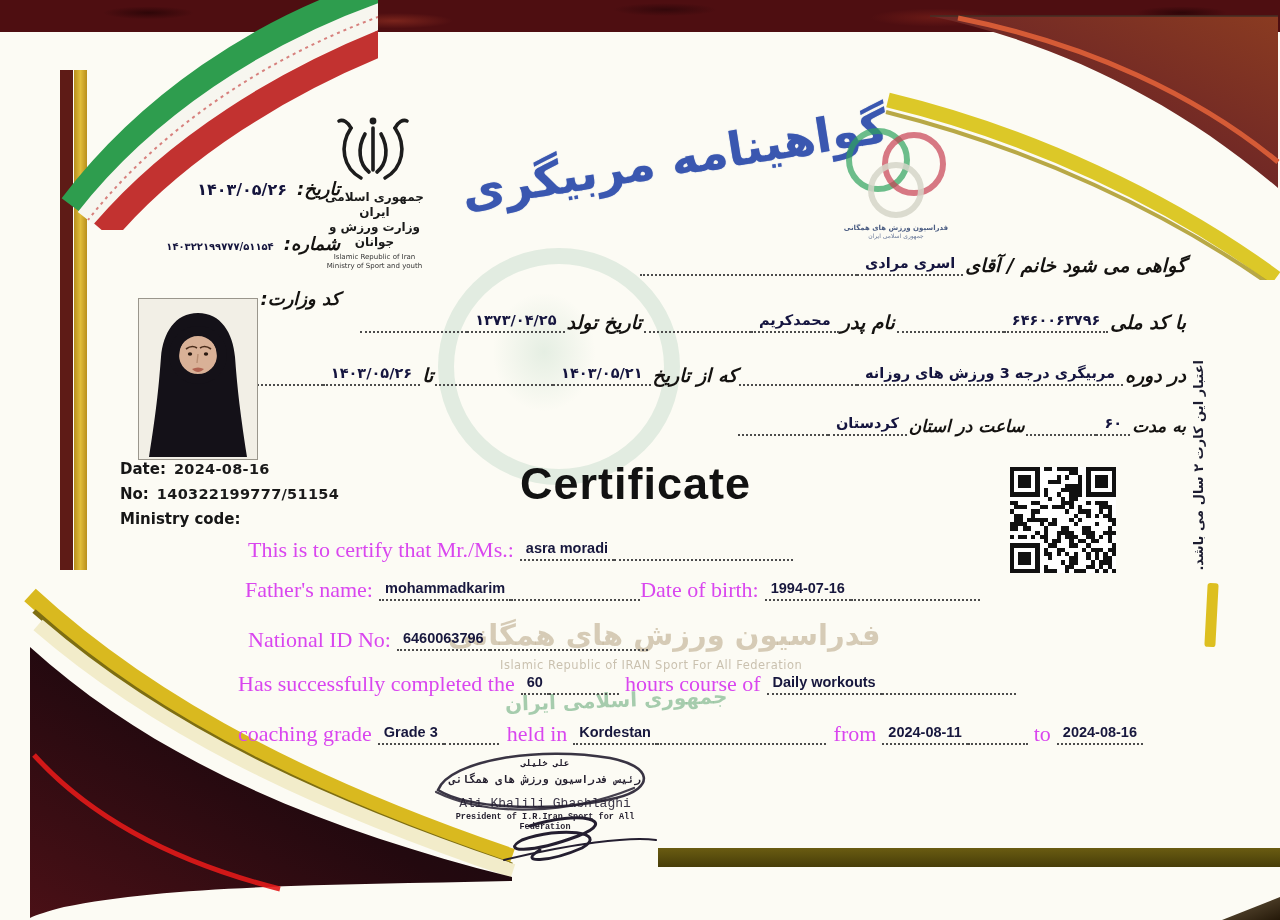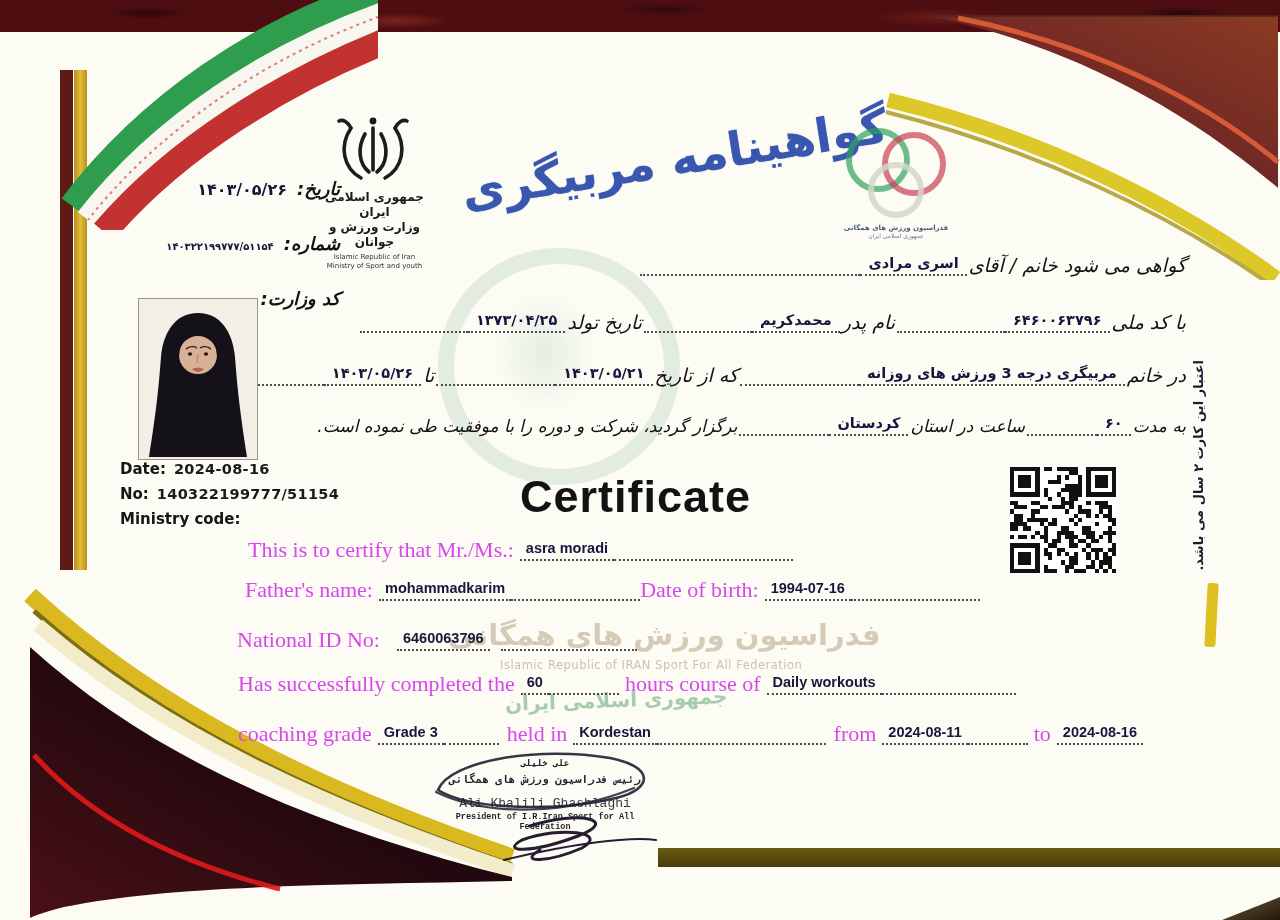--- a/index.html
+++ b/index.html
@@ -51,35 +51,35 @@
   .emblem-text .en{font-size:7px;color:#333;line-height:1.3;}
   .title-fa{position:absolute;left:462px;top:165px;z-index:5;font-size:47px;font-weight:bold;
     color:#3a57b0;transform:rotate(-9deg);transform-origin:left center;white-space:nowrap;
     direction:rtl;text-shadow:0 0 1px rgba(58,87,176,.5);}
   .rings-caption{position:absolute;left:832px;top:224px;width:128px;text-align:center;z-index:5;}
   .rings-caption .l1{font-size:7px;font-weight:bold;color:#4a5c82;direction:rtl;}
   .rings-caption .l2{font-size:6px;color:#6a7a9a;direction:rtl;}
 
   
   .fa-line{position:absolute;display:flex;direction:rtl;align-items:flex-end;z-index:5;}
-  .fa-label{font-weight:normal;font-style:italic;font-size:19px;color:#141210;white-space:nowrap;padding:0 2px;}
+  .fa-label{font-weight:bold;font-style:italic;font-size:19px;color:#141210;white-space:nowrap;padding:0 2px;}
   .fa-label.small{font-size:17px;}
   .fa-val{font-weight:bold;font-size:14.5px;color:#15153f;border-bottom:2px dotted #4c4c4c;
     padding:0 8px 3px;white-space:nowrap;}
   .dots{flex:1 1 auto;border-bottom:2px dotted #4c4c4c;height:6px;min-width:10px;}
   .side-note{position:absolute;left:1191px;top:565px;width:205px;z-index:5;
     transform:rotate(-90deg);transform-origin:0 0;font-size:13px;font-weight:bold;
     color:#1c1c30;direction:rtl;white-space:nowrap;}
 
   
   .en-meta{position:absolute;left:120px;top:460px;z-index:5;}
   .en-meta .row{display:flex;gap:8px;align-items:baseline;height:25px;}
   .en-meta .lbl{font-weight:bold;font-size:15px;color:#161616;}
   .en-meta .val{font-weight:bold;font-size:14.5px;color:#1a1a1a;letter-spacing:.3px;}
-  .cert-title{position:absolute;left:520px;top:471px;z-index:5;font-size:45px;font-weight:bold;
+  .cert-title{position:absolute;left:520px;top:458px;z-index:5;font-size:45px;font-weight:bold;
     letter-spacing:1px;color:#121212;font-family:"Liberation Sans",sans-serif;}
   .en-line{position:absolute;display:flex;align-items:flex-end;z-index:5;}
   .en-label{font-family:"Liberation Serif",serif;font-size:22px;color:#d946ef;line-height:1.05;
     white-space:nowrap;padding-right:6px;}
   .en-val{font-family:"Liberation Sans",sans-serif;font-weight:bold;font-size:14.5px;color:#17173d;
     padding:0 6px 3px;border-bottom:2px dotted #4c4c4c;white-space:nowrap;}
 
   
   .sig-block{position:absolute;left:430px;top:758px;width:230px;text-align:center;z-index:5;font-family:Liberation Mono, monospace;}
   .sig-name-fa{font-size:9px;font-weight:bold;color:#241f2e;direction:rtl;}
@@ -206,38 +206,37 @@
     <span class="fa-val">۶۴۶۰۰۶۳۷۹۶</span>
     <span class="dots"></span>
     <span class="fa-label">نام پدر</span>
     <span class="fa-val">محمدکریم</span>
     <span class="dots"></span>
     <span class="fa-label">تاریخ تولد</span>
     <span class="fa-val">۱۳۷۳/۰۴/۲۵</span>
     <span class="dots"></span>
   </div>
   <div class="fa-line" style="left:205px;top:348px;width:983px;height:38px;">
-    <span class="fa-label">در خانم</span>
+    <span class="fa-label">در دوره</span>
     <span class="fa-val">مربیگری درجه 3 ورزش های روزانه</span>
     <span class="dots"></span>
     <span class="fa-label">که از تاریخ</span>
     <span class="fa-val">۱۴۰۳/۰۵/۲۱</span>
     <span class="dots"></span>
     <span class="fa-label">تا</span>
     <span class="fa-val">۱۴۰۳/۰۵/۲۶</span>
     <span class="dots"></span>
   </div>
   <div class="fa-line" style="left:205px;top:398px;width:983px;height:38px;">
     <span class="fa-label small">به مدت</span>
     <span class="fa-val">۶۰</span>
     <span class="dots" style="max-width:70px;"></span>
     <span class="fa-label small">ساعت در استان</span>
     <span class="fa-val">کردستان</span>
     <span class="dots" style="max-width:90px;"></span>
-    <span class="fa-label small">برگزار گردید، شرکت و دوره را با موفقیت طی نموده است.</span>
   </div>
 
   <div class="side-note">اعتبار این کارت ۲ سال می باشد.</div>
 
   <div class="photo">
     <svg width="118" height="160" viewBox="0 0 118 160">
       <rect width="118" height="160" fill="#f2efe6"></rect>
       <path d="M59,14 C36,14 24,34 22,58 C20,84 18,108 10,158 L108,158 C100,106 98,84 96,58 C94,34 82,14 59,14 Z" fill="#141118"></path>
       <ellipse cx="59" cy="58" rx="19" ry="24" fill="#d9b197"></ellipse>
       <circle cx="59" cy="56" r="24" stroke="#141118" stroke-width="10" fill="none"></circle>
@@ -272,21 +271,21 @@
     <span class="dots"></span>
   </div>
   <div class="en-line" style="left:245px;top:578px;width:735px;">
     <span class="en-label">Father's name:</span>
     <span class="en-val">mohammadkarim</span>
     <span class="dots"></span>
     <span class="en-label">Date of birth:</span>
     <span class="en-val">1994-07-16</span>
     <span class="dots"></span>
   </div>
-  <div class="en-line" style="left:237px;top:628px;width:400px;gap:11px;">
+  <div class="en-line" style="left:248px;top:628px;width:400px;">
     <span class="en-label">National ID No:</span>
     <span class="en-val">6460063796</span>
     <span class="dots"></span>
   </div>
   <div class="en-line" style="left:238px;top:672px;width:778px;">
     <span class="en-label">Has successfully completed the</span>
     <span class="en-val">60</span>
     <span class="dots" style="max-width:70px;"></span>
     <span class="en-label" style="padding-left:6px;">hours course of</span>
     <span class="en-val">Daily workouts</span>

